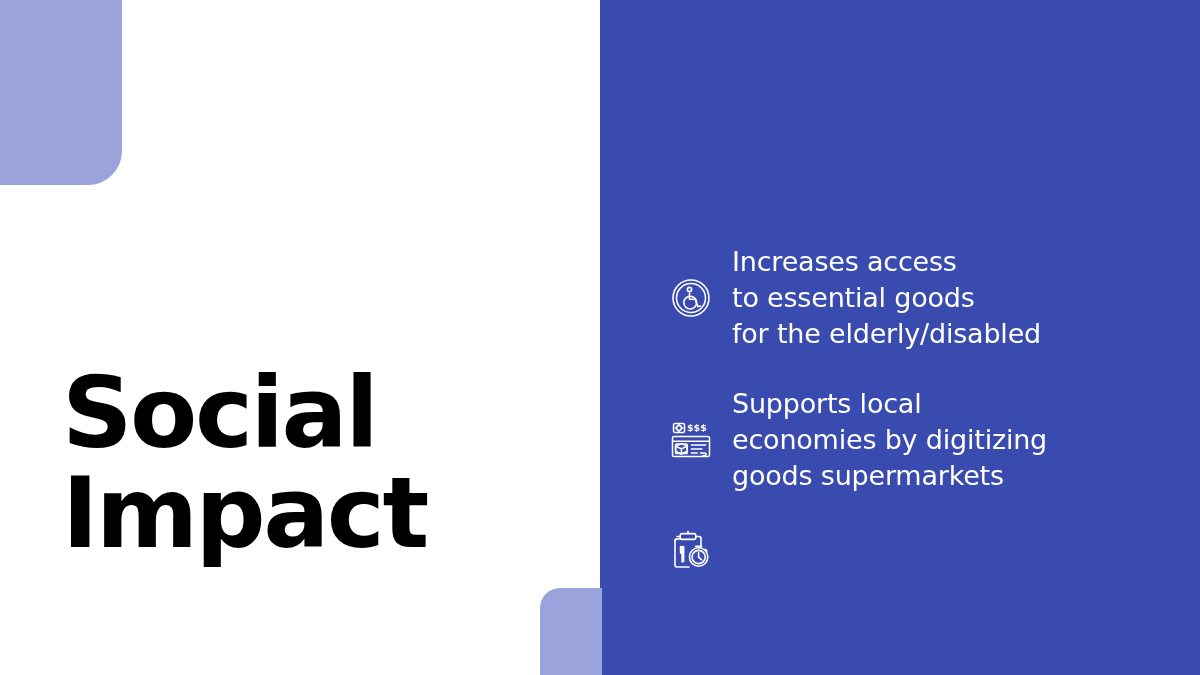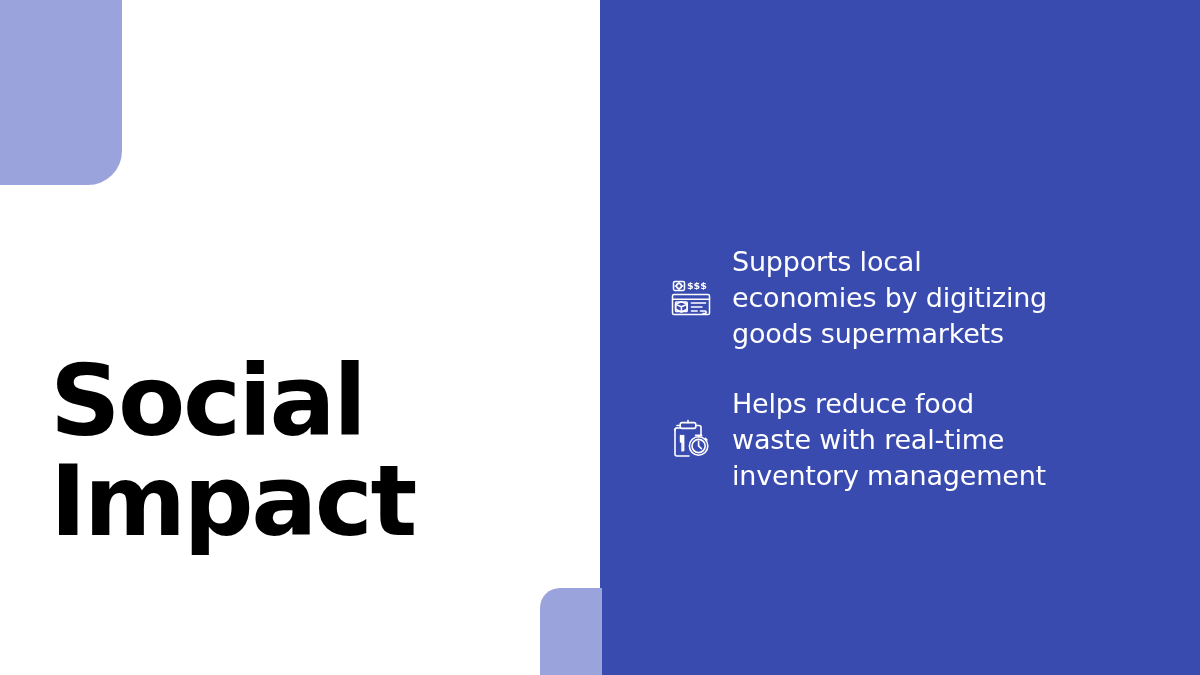--- a/index.html
+++ b/index.html
@@ -47,21 +47,21 @@
   }
 
   
   .title-wrap {
     position: absolute;
     left: 50px;
     top: 352px;
     width: 520px;
   }
   .title {
-    margin: 0;
+    margin: 12px;
     font-family: "DejaVu Sans", sans-serif;
     font-weight: 700;
     font-size: 98px;
     line-height: 1.02;
     letter-spacing: -2.5px;
     color: #000000;
     white-space: pre-line;
   }
 
   
@@ -111,20 +111,35 @@
 
   <div class="deco-bottom"></div>
 
   <div class="title-wrap">
     <h1 class="title">Social
 Impact</h1>
   </div>
 
   <div class="bullets">
 
+    <div class="bullet">
+      <span class="bullet-icon">
+        <svg width="44" height="44" viewBox="0 0 44 44" fill="none" stroke="#ffffff" stroke-width="1.6" stroke-linecap="round" stroke-linejoin="round">
+          <circle cx="22" cy="22" r="18"></circle>
+          <circle cx="22" cy="22" r="14.5"></circle>
+          <circle cx="20.5" cy="13.5" r="2.1"></circle>
+          <path d="M20.5 17.2 L20.5 23.2 L26.2 23.2"></path>
+          <path d="M26.2 23.2 L28.8 30.6 L31.4 30"></path>
+          <circle cx="21.2" cy="26.6" r="6.4"></circle>
+        </svg>
+      </span>
+      <span class="bullet-text">Increases access
+to essential goods
+for the elderly/disabled</span>
+    </div>
 
     <div class="bullet">
       <span class="bullet-icon">
         <svg width="44" height="44" viewBox="0 0 44 44" fill="none" stroke="#ffffff" stroke-width="1.5" stroke-linecap="round" stroke-linejoin="round">
           <rect x="4.5" y="5.5" width="11" height="9" rx="1.4"></rect>
           <circle cx="10" cy="10" r="2.4"></circle>
           <path d="M10 7.2 L10 6.1 M10 13.9 L10 12.8 M7.2 10 L6.2 10 M13.8 10 L12.8 10"></path>
           <text x="18" y="13.4" font-family="DejaVu Sans, sans-serif" font-size="9.5" fill="#ffffff" stroke="none" font-weight="700">$$$</text>
           <rect x="3.5" y="18.5" width="37" height="20" rx="1.6"></rect>
           <path d="M3.5 23.2 L40.5 23.2"></path>
@@ -151,19 +166,16 @@
           <path d="M11.6 17.5 L11.6 24 M14.6 17.5 L14.6 24 M13.1 17.5 L13.1 24 M11.6 24 h3 v8.6"></path>
           <path d="M13.1 24 L13.1 33"></path>
           <circle cx="29.6" cy="28" r="9.2"></circle>
           <circle cx="29.6" cy="28" r="6.6"></circle>
           <path d="M29.6 28 L29.6 23.4"></path>
           <path d="M29.6 28 L32.4 30.6"></path>
           <path d="M26.6 17.4 h6 M29.6 17.4 V18.8"></path>
           <path d="M36.4 20.4 L38 22"></path>
         </svg>
       </span>
-      <span class="bullet-text">Helps reduce food
-waste with real-time
-inventory management</span>
     </div>
 
   </div>
 </div>
 
 </body></html>

